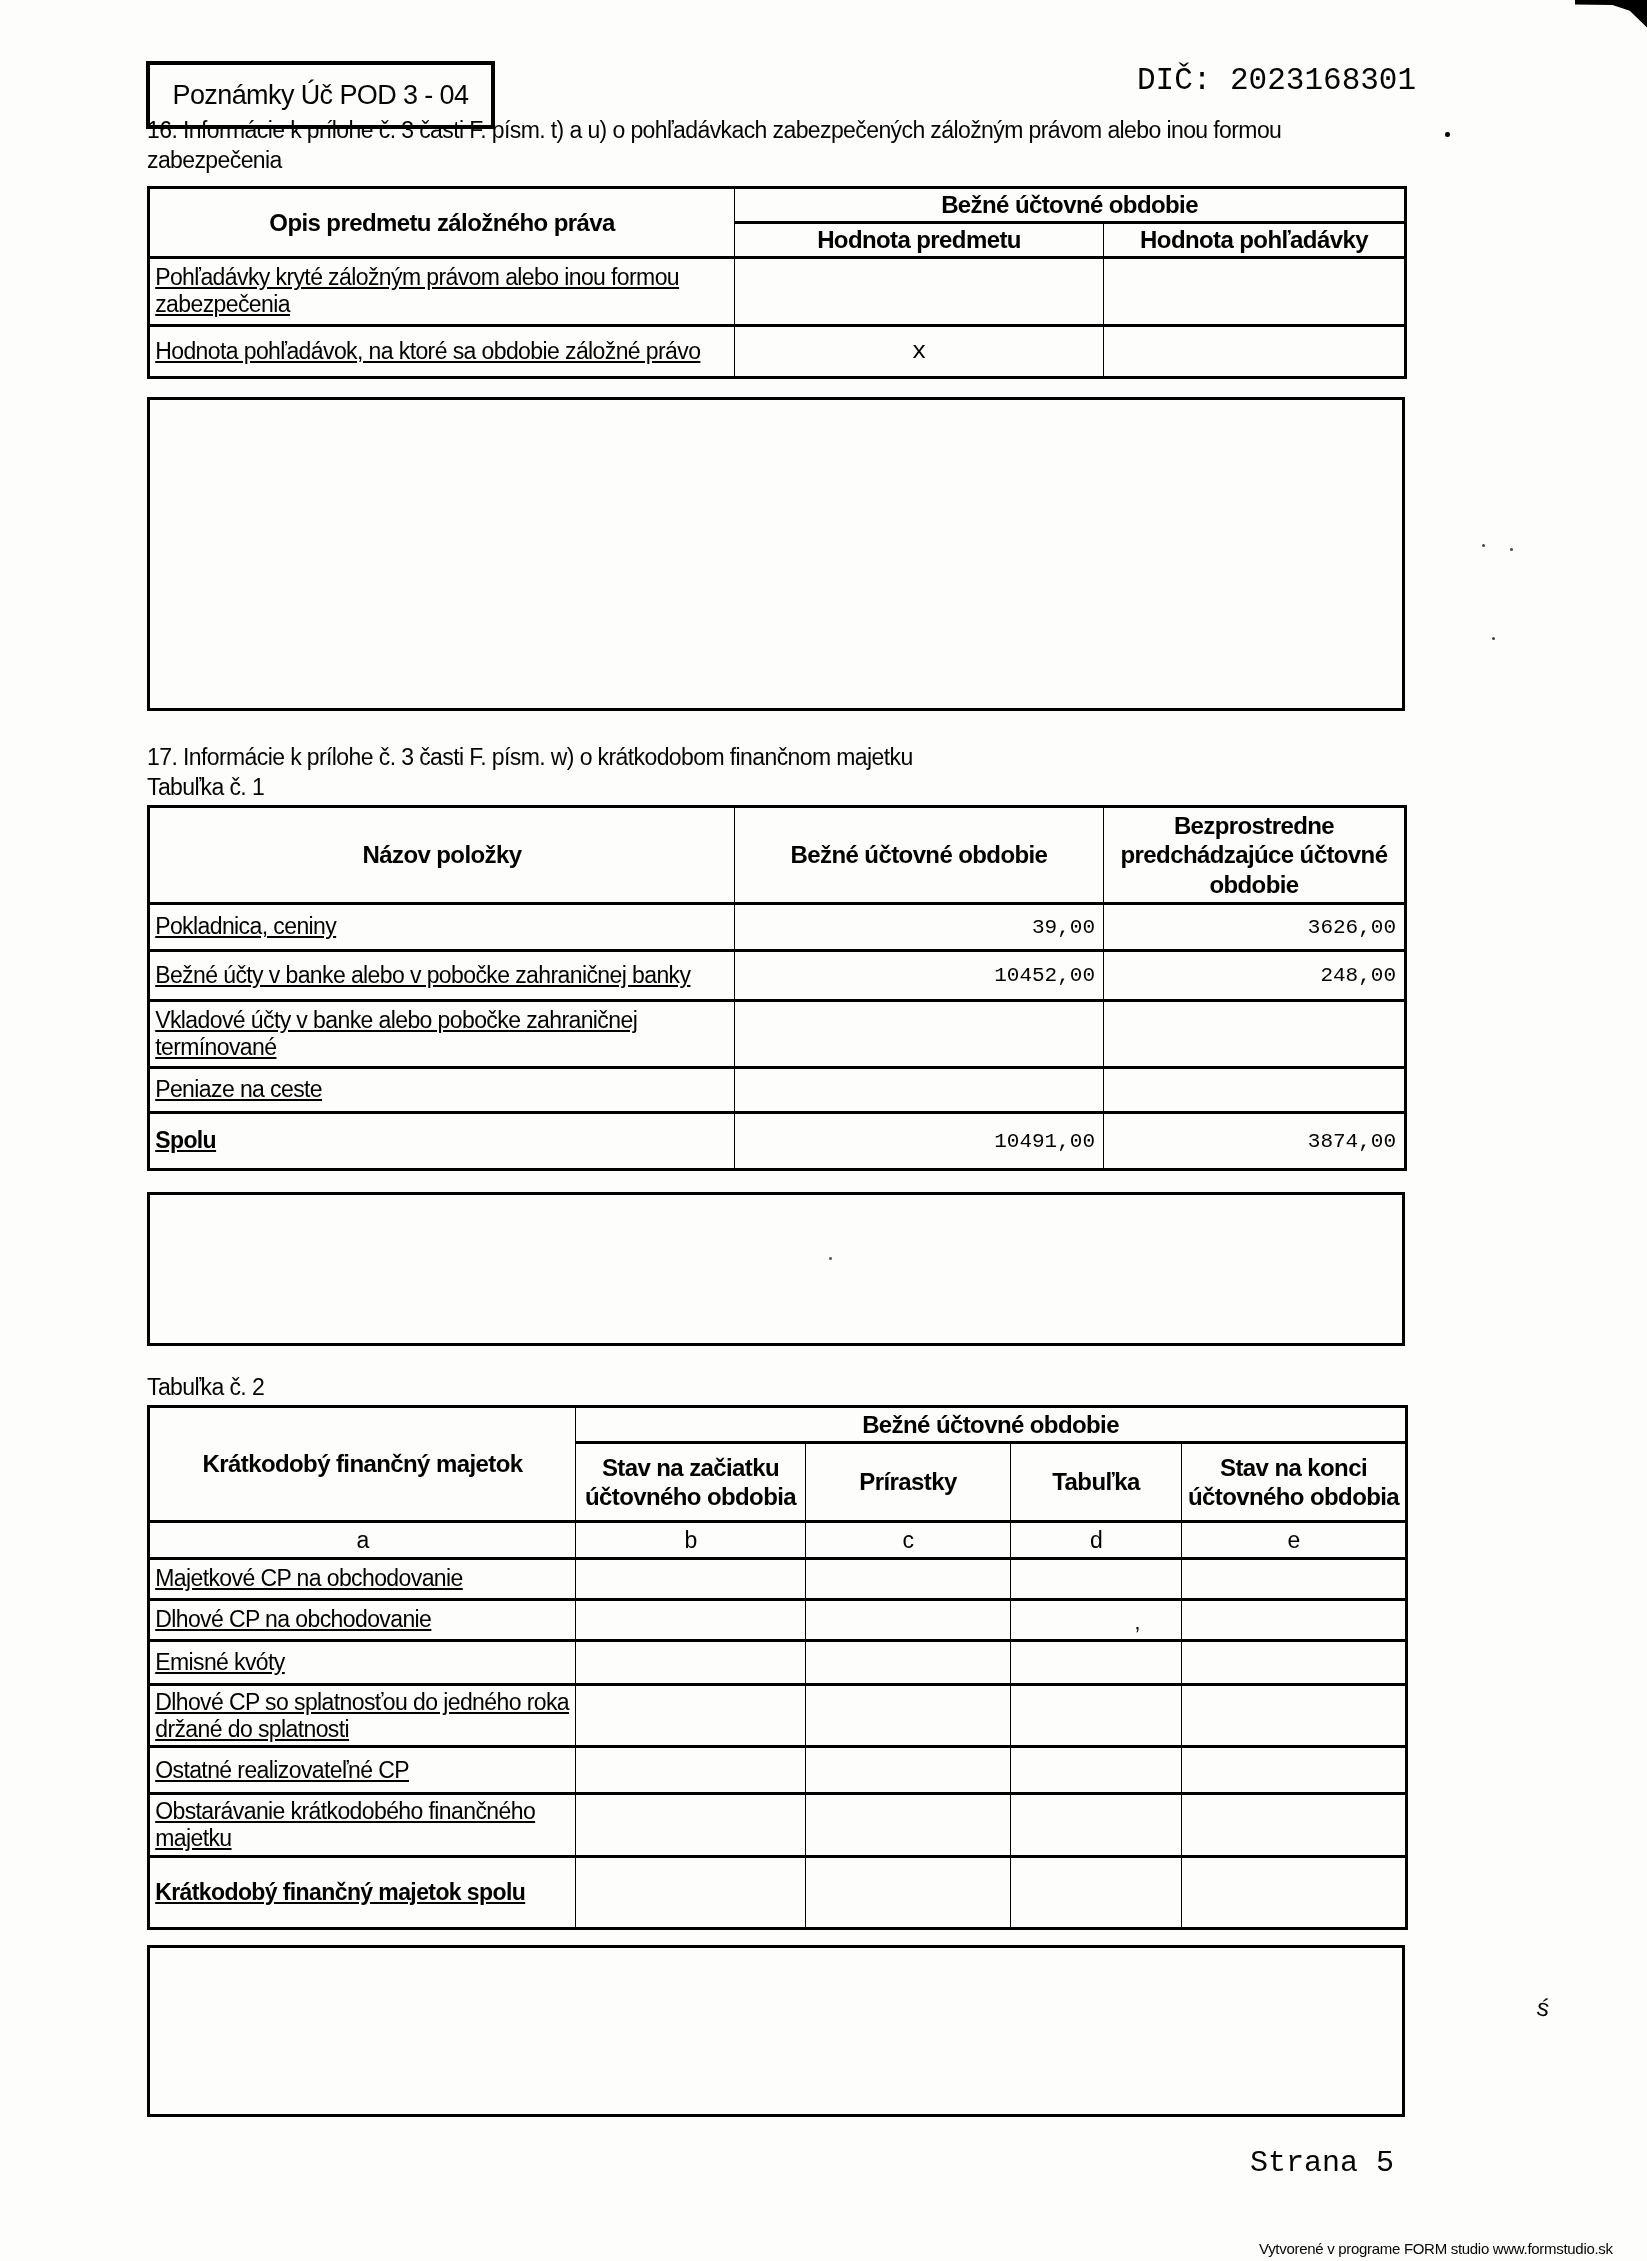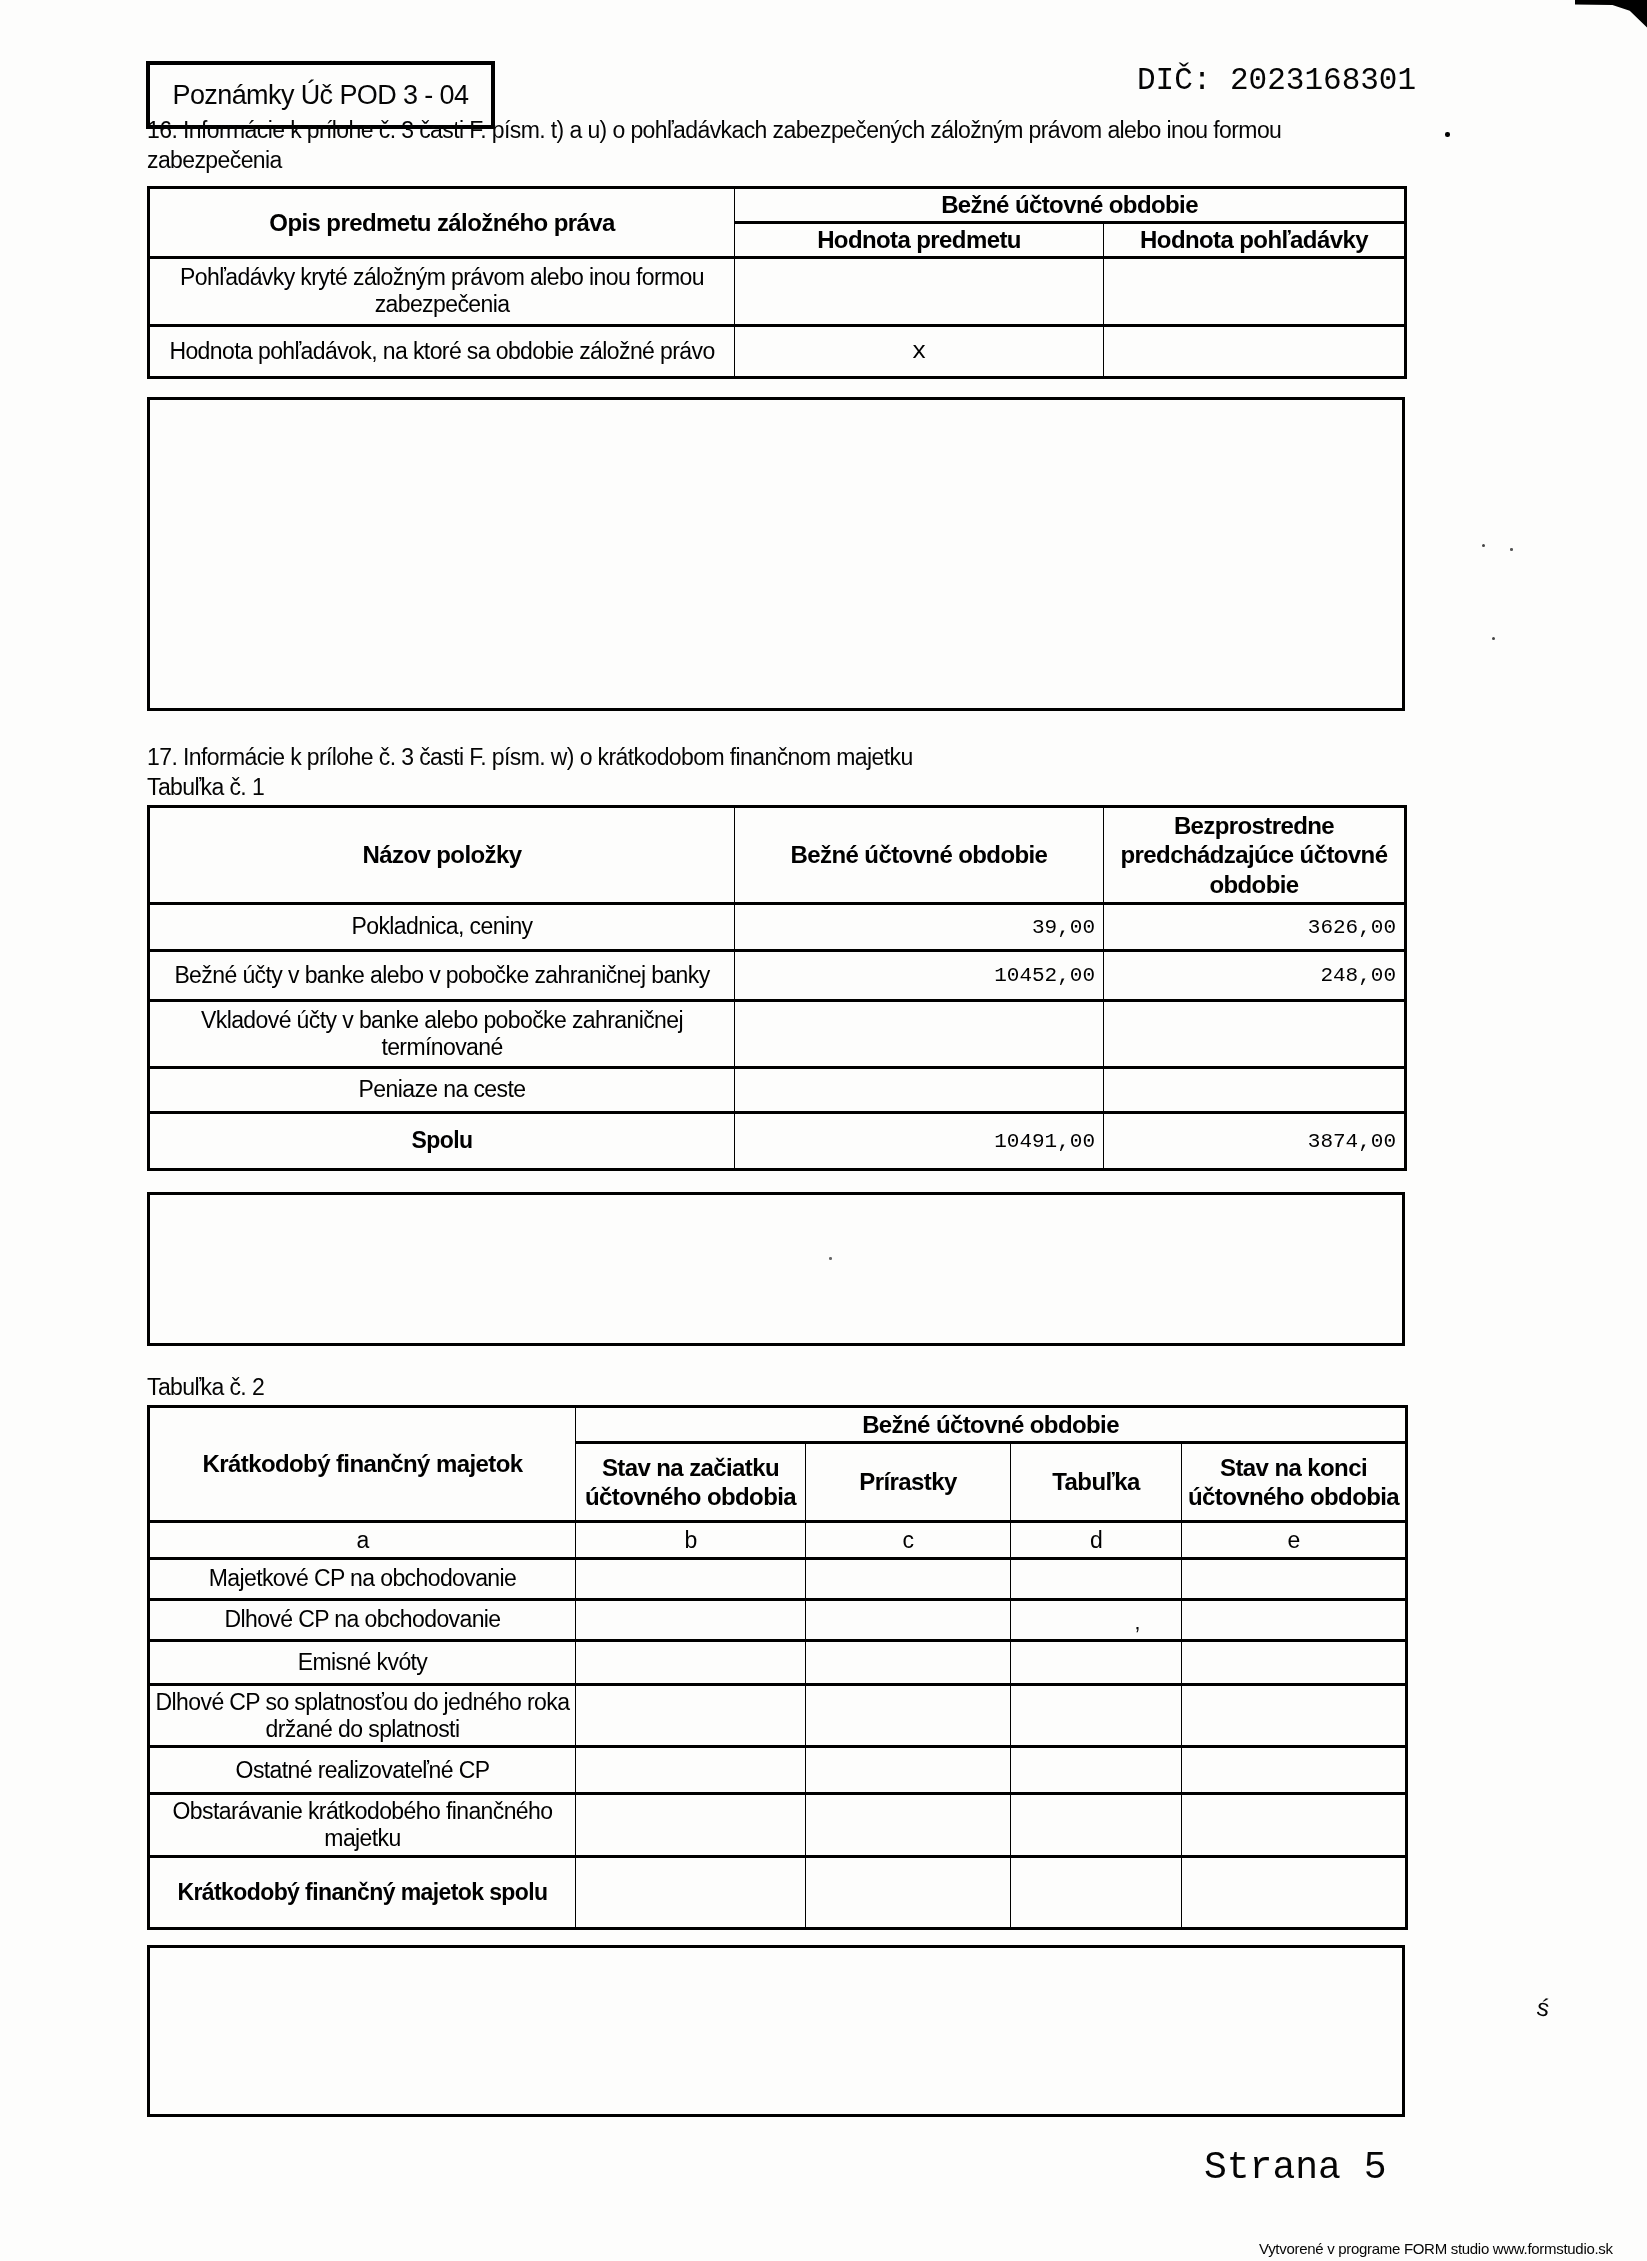--- a/index.html
+++ b/index.html
@@ -46,21 +46,21 @@
     vertical-align:middle;
     overflow:hidden;
   }
   table.grid { border:3.9px solid #000; }
   table.grid th {
     font-weight:bold; font-size:24px; letter-spacing:-0.6px;
     text-align:center; line-height:1.22; padding:1.3px 3.9px;
   }
   td.label {
     font-size:23px; letter-spacing:-0.6px;
-    padding:2.6px 5.2px; line-height:1.18; text-align:center;
+    padding:2.6px 5.2px; line-height:1.18; text-align:left;text-decoration:underline;
   }
   td.num {
     font-family:"Liberation Mono","DejaVu Sans Mono",monospace;
     font-size:21px; text-align:right; padding-right:8px;
   }
   td.xval {
     font-family:"Liberation Mono","DejaVu Sans Mono",monospace;
     font-size:24.5px; text-align:center;
   }
   td.letter { font-size:23px; text-align:center; letter-spacing:-0.6px; }
@@ -68,21 +68,21 @@
 
   .t16 { left:147px; top:186px; width:1258px; }
   .t1  { left:147px; top:805px; width:1258px; }
   .t2  { left:147px; top:1405px; width:1258px; }
 
   .bigbox { border:3.2px solid #000; background:transparent; }
   .box1 { left:147px; top:397px;  width:1258px; height:314px; }
   .box2 { left:147px; top:1192px; width:1258px; height:154px; }
   .box3 { left:147px; top:1945px; width:1258px; height:172px; }
 
-  .strana { left:1204px; top:2146px; font-size:38px; }
+  .strana { left:1250px; top:2146px; font-size:30px; }
   .gennote {
     left:1259px; top:2240px; width:310px;
     font-size:15px; letter-spacing:-0.3px;
     filter:blur(0.5px);
     white-space:nowrap;
   }
 
   
   .corner-mark {
     left:1575px; top:0; width:72px; height:30px;

